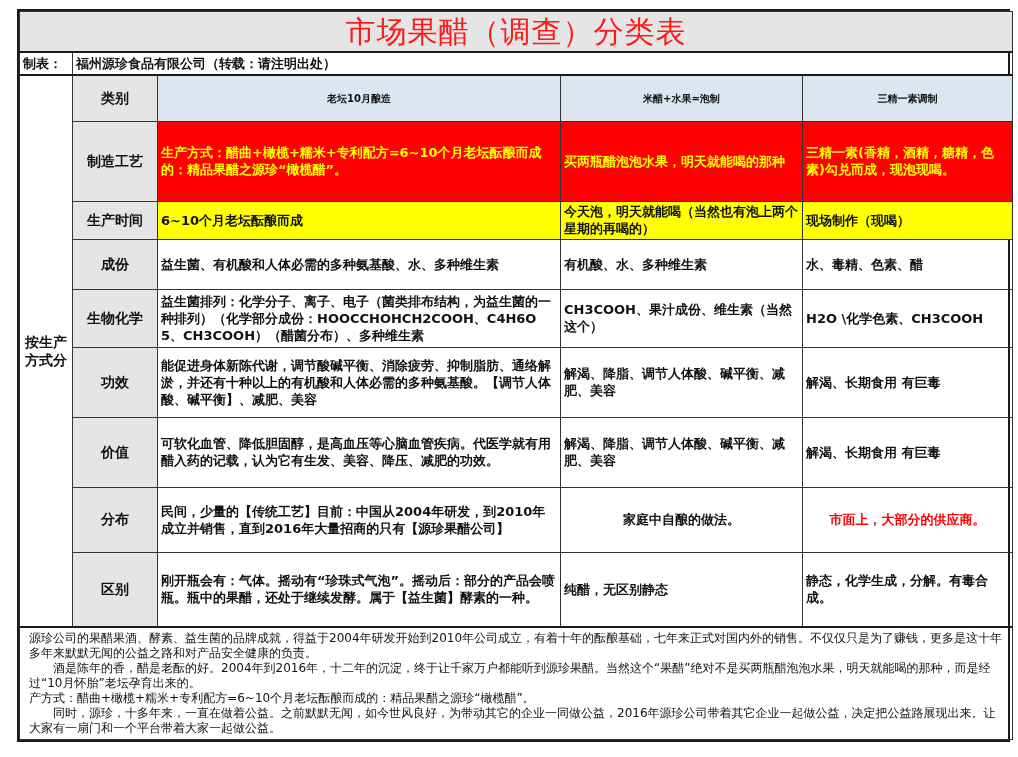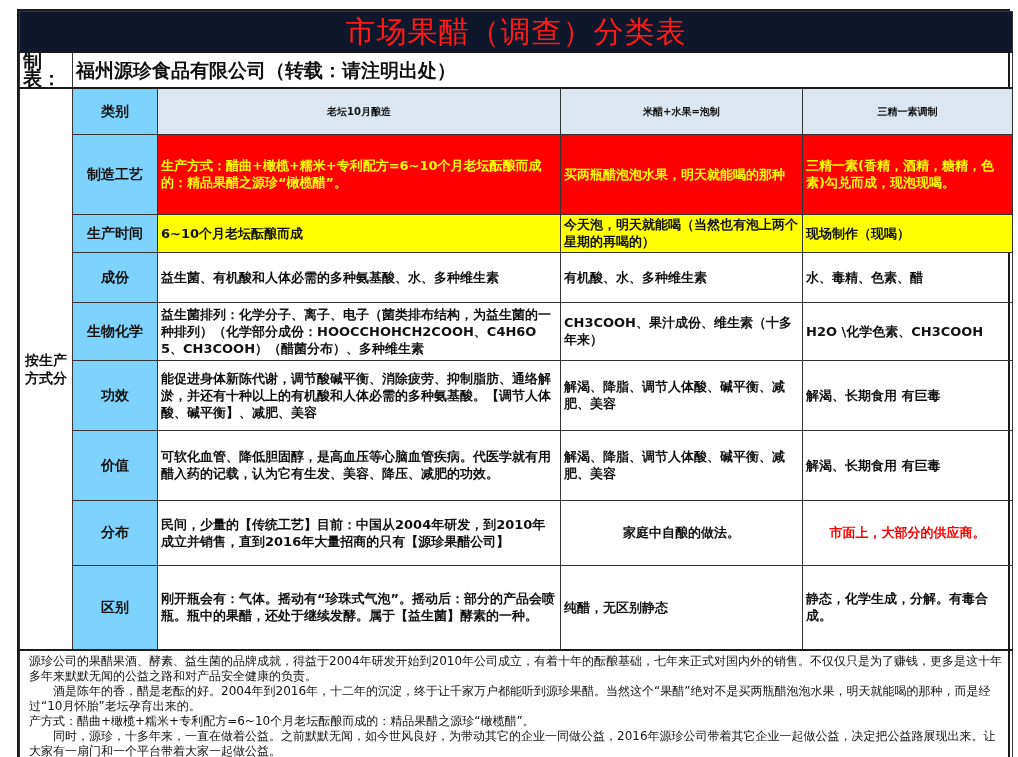--- a/index.html
+++ b/index.html
@@ -1,23 +1,23 @@
 <!DOCTYPE html>
 <html><head>
 <meta charset="utf-8">
 <style>
   html, body { margin:0; padding:0; background:#ffffff; }
   body { width:1018px; height:757px; position:relative; overflow:hidden;
          font-family:"DejaVu Sans", "Liberation Sans", sans-serif; }
   .sheet { position:absolute; left:17px; top:9px; width:993px; border:2px solid #1a1a1a; box-sizing:border-box; }
   table { border-collapse:collapse; width:100%; table-layout:fixed; }
   td { border:1px solid #333; padding:0 3px; font-size:13px; line-height:17px; color:#111; vertical-align:middle; font-weight:bold; }
-  .title { background:#0f172a; color:#ff1a1a; font-size:30px; text-align:center; height:39px; font-weight:normal; letter-spacing:1px; border-bottom:2px solid #1a1a1a; }
-  .maker td { height:21px; font-size:19px; border-bottom:2px solid #1a1a1a; }
-  .cat { background:#7dd3fc; text-align:center; font-size:14px; }
+  .title { background:#e5e5e5; color:#ff1a1a; font-size:30px; text-align:center; height:39px; font-weight:normal; letter-spacing:1px; border-bottom:2px solid #1a1a1a; }
+  .maker td { height:21px; font-size:13px; border-bottom:2px solid #1a1a1a; }
+  .cat { background:#e5e5e5; text-align:center; font-size:14px; }
   .hdr { background:#dce6f1; text-align:center; font-size:10px; }
   .red { background:#ff0000; color:#ffff00; }
   .yel { background:#ffff00; }
   .ctr { text-align:center;margin-top:27px; }
   .redtext { color:#ff0000; }
   .side { text-align:center; font-size:14px; line-height:18px; }
   .foot td { font-weight:normal; font-size:12px; line-height:15px; padding:3px 9px; vertical-align:top; border-top:2px solid #1a1a1a; }
   .foot p { margin:0; }
   .indent { text-indent:2em; }
 </style>
@@ -62,42 +62,42 @@
   </tr>
   <tr style="height:50px">
     <td class="cat">成份</td>
     <td>益生菌、有机酸和人体必需的多种氨基酸、水、多种维生素</td>
     <td>有机酸、水、多种维生素</td>
     <td>水、毒精、色素、醋</td>
   </tr>
   <tr style="height:58px">
     <td class="cat">生物化学</td>
     <td style="word-break:break-all;">益生菌排列：化学分子、离子、电子（菌类排布结构，为益生菌的一种排列）（化学部分成份：HOOCCHOHCH2COOH、C4H6O5、CH3COOH）（醋菌分布）、多种维生素</td>
-    <td>CH3COOH、果汁成份、维生素（十多年来）</td>
+    <td>CH3COOH、果汁成份、维生素（当然这个）</td>
     <td>H2O \化学色素、CH3COOH</td>
   </tr>
   <tr style="height:70px">
     <td class="cat">功效</td>
     <td>能促进身体新陈代谢，调节酸碱平衡、消除疲劳、抑制脂肪、通络解淤，并还有十种以上的有机酸和人体必需的多种氨基酸。【调节人体酸、碱平衡】、减肥、美容</td>
     <td>解渴、降脂、调节人体酸、碱平衡、减肥、美容</td>
     <td>解渴、长期食用  有巨毒</td>
   </tr>
   <tr style="height:70px">
     <td class="cat">价值</td>
     <td>可软化血管、降低胆固醇，是高血压等心脑血管疾病。代医学就有用醋入药的记载，认为它有生发、美容、降压、减肥的功效。</td>
     <td>解渴、降脂、调节人体酸、碱平衡、减肥、美容</td>
     <td>解渴、长期食用  有巨毒</td>
   </tr>
   <tr style="height:65px">
     <td class="cat">分布</td>
     <td>民间，少量的【传统工艺】目前：中国从2004年研发，到2010年成立并销售，直到2016年大量招商的只有【源珍果醋公司】</td>
     <td class="ctr">家庭中自酿的做法。</td>
     <td class="ctr redtext">市面上，大部分的供应商。</td>
   </tr>
-  <tr style="height:85px">
+  <tr style="height:75px">
     <td class="cat">区别</td>
     <td>刚开瓶会有：气体。摇动有“珍珠式气泡”。摇动后：部分的产品会喷瓶。瓶中的果醋，还处于继续发酵。属于【益生菌】酵素的一种。</td>
     <td>纯醋，无区别静态</td>
     <td>静态，化学生成，分解。有毒合成。</td>
   </tr>
   <tr class="foot">
     <td colspan="5">
       <p>源珍公司的果醋果酒、酵素、益生菌的品牌成就，得益于2004年研发开始到2010年公司成立，有着十年的酝酿基础，七年来正式对国内外的销售。不仅仅只是为了赚钱，更多是这十年多年来默默无闻的公益之路和对产品安全健康的负责。</p>
       <p class="indent">酒是陈年的香，醋是老酝的好。2004年到2016年，十二年的沉淀，终于让千家万户都能听到源珍果醋。当然这个“果醋”绝对不是买两瓶醋泡泡水果，明天就能喝的那种，而是经过“10月怀胎”老坛孕育出来的。</p>
       <p>产方式：醋曲+橄榄+糯米+专利配方=6~10个月老坛酝酿而成的：精品果醋之源珍“橄榄醋”。</p>

